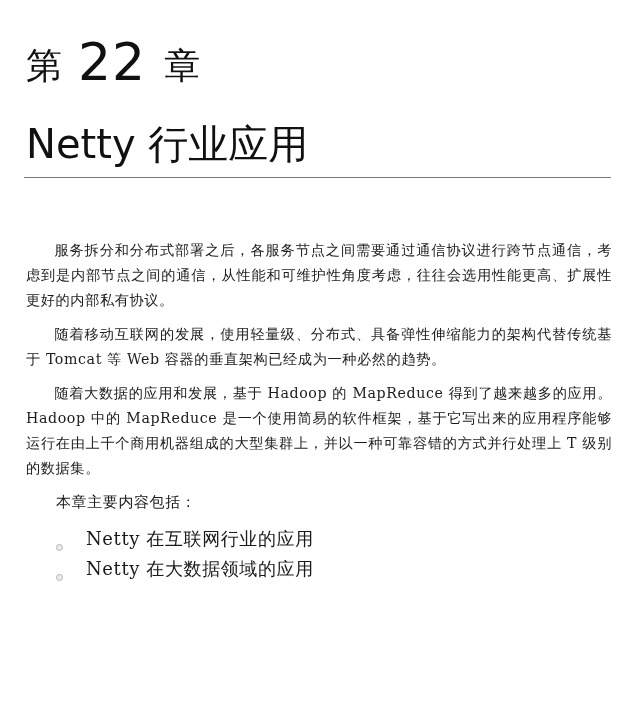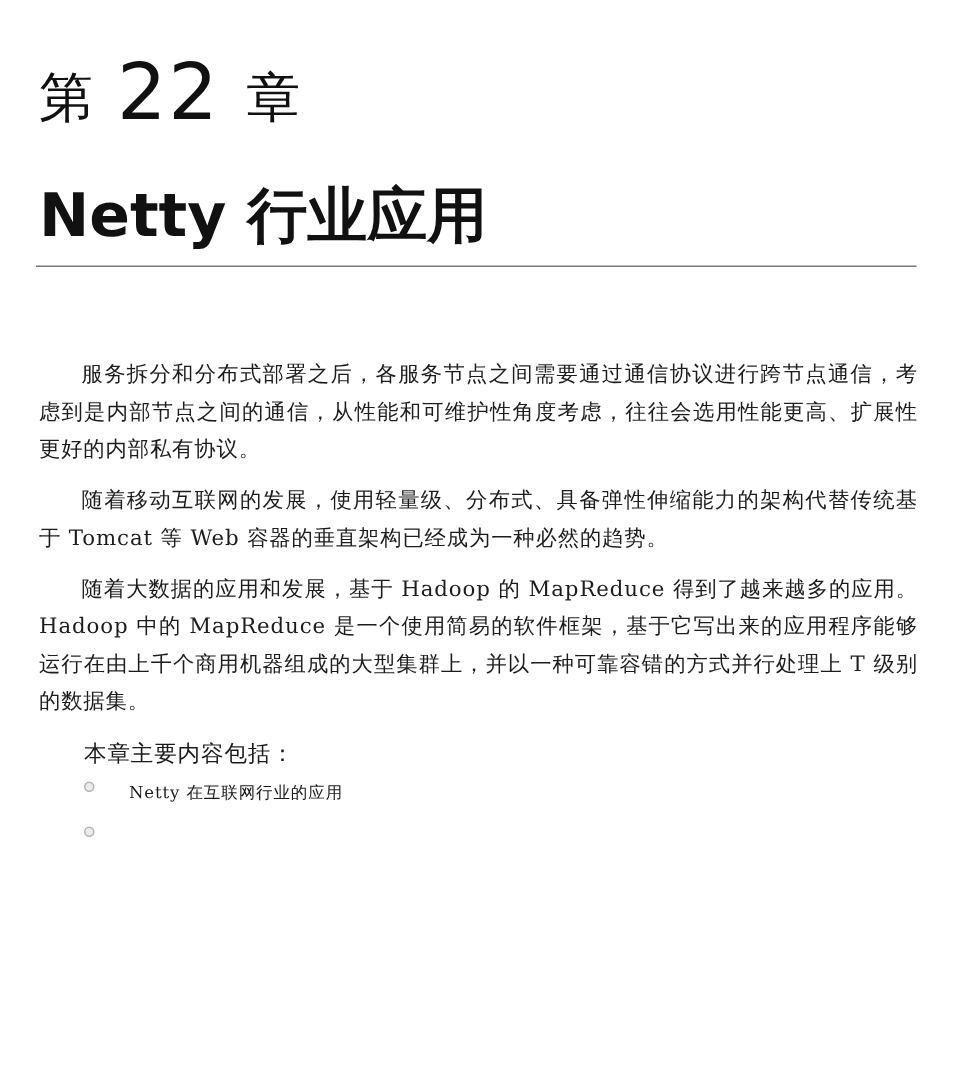--- a/index.html
+++ b/index.html
@@ -38,21 +38,20 @@
     }
     .chapter-title {
       position: absolute;
       left: 26px;
       top: 118px;
       font-family: "DejaVu Sans", "Liberation Sans", sans-serif;
       font-size: 40px;
       line-height: 52px;
       color: #111;
       white-space: nowrap;
-      font-weight: bold;
     }
     .title-rule {
       position: absolute;
       left: 24px;
       top: 177px;
       width: 587px;
       height: 1px;
       background: #7a7a7a;
     }
     .body-text {
@@ -77,23 +76,23 @@
       margin: 0 0 6px 0;
       letter-spacing: 0.6px;
     }
     .bullets {
       list-style: none;
       margin: 0;
       padding: 0;
     }
     .bullets li {
       display: flex;
-      align-items: flex-start;
+      align-items: flex-end;
       height: 30px;
-      font-size: 11px;
+      font-size: 18px;
       letter-spacing: 0.6px;
     }
     .bullet-icon {
       display: inline-block;
       width: 7px;
       height: 7px;
       border-radius: 50%;
       border: 1.5px solid #b5b5b5;
       box-sizing: border-box;
       margin-left: 30px;
@@ -120,15 +119,16 @@
 
   <p class="intro">本章主要内容包括：</p>
 
   <ul class="bullets">
     <li>
       <span class="bullet-icon"></span>
       <span>Netty 在互联网行业的应用</span>
     </li>
     <li>
       <span class="bullet-icon"></span>
+      <span>Netty 在大数据领域的应用</span>
     </li>
   </ul>
 </div>
 
 </body></html>

